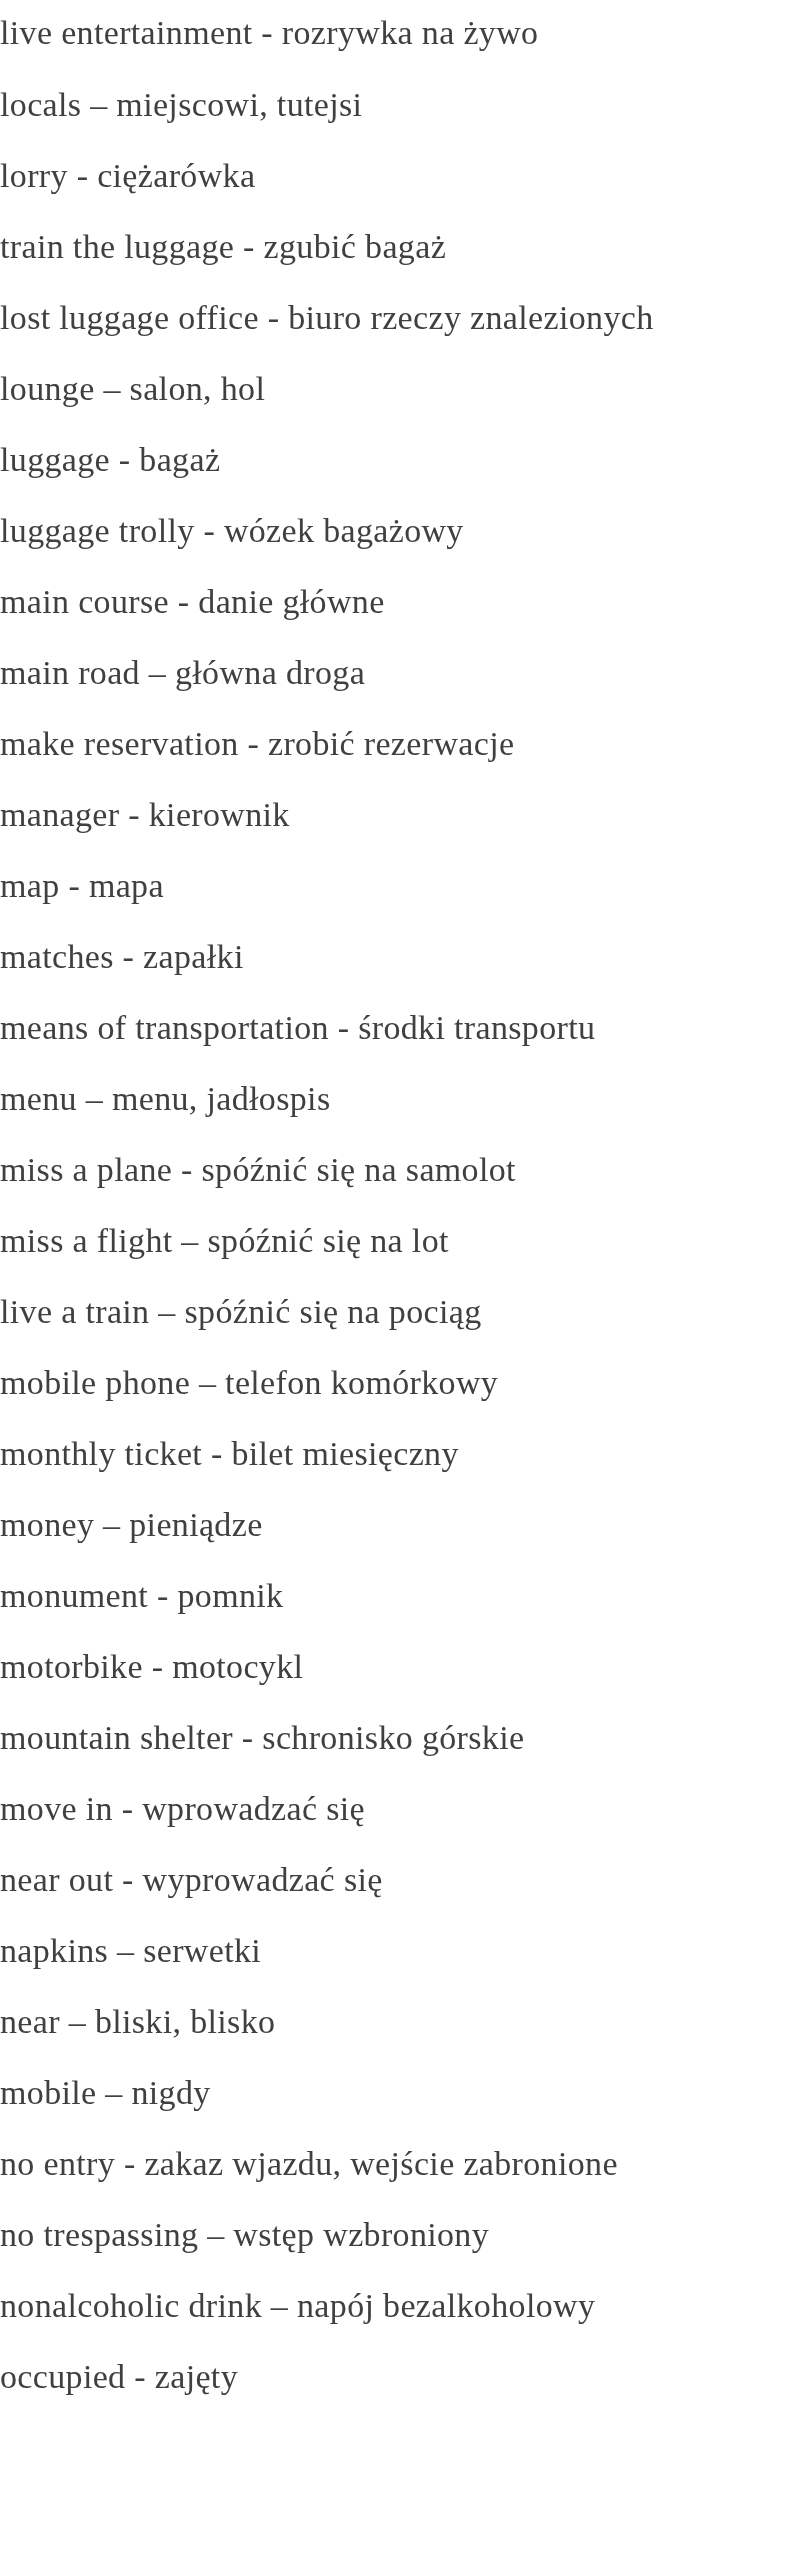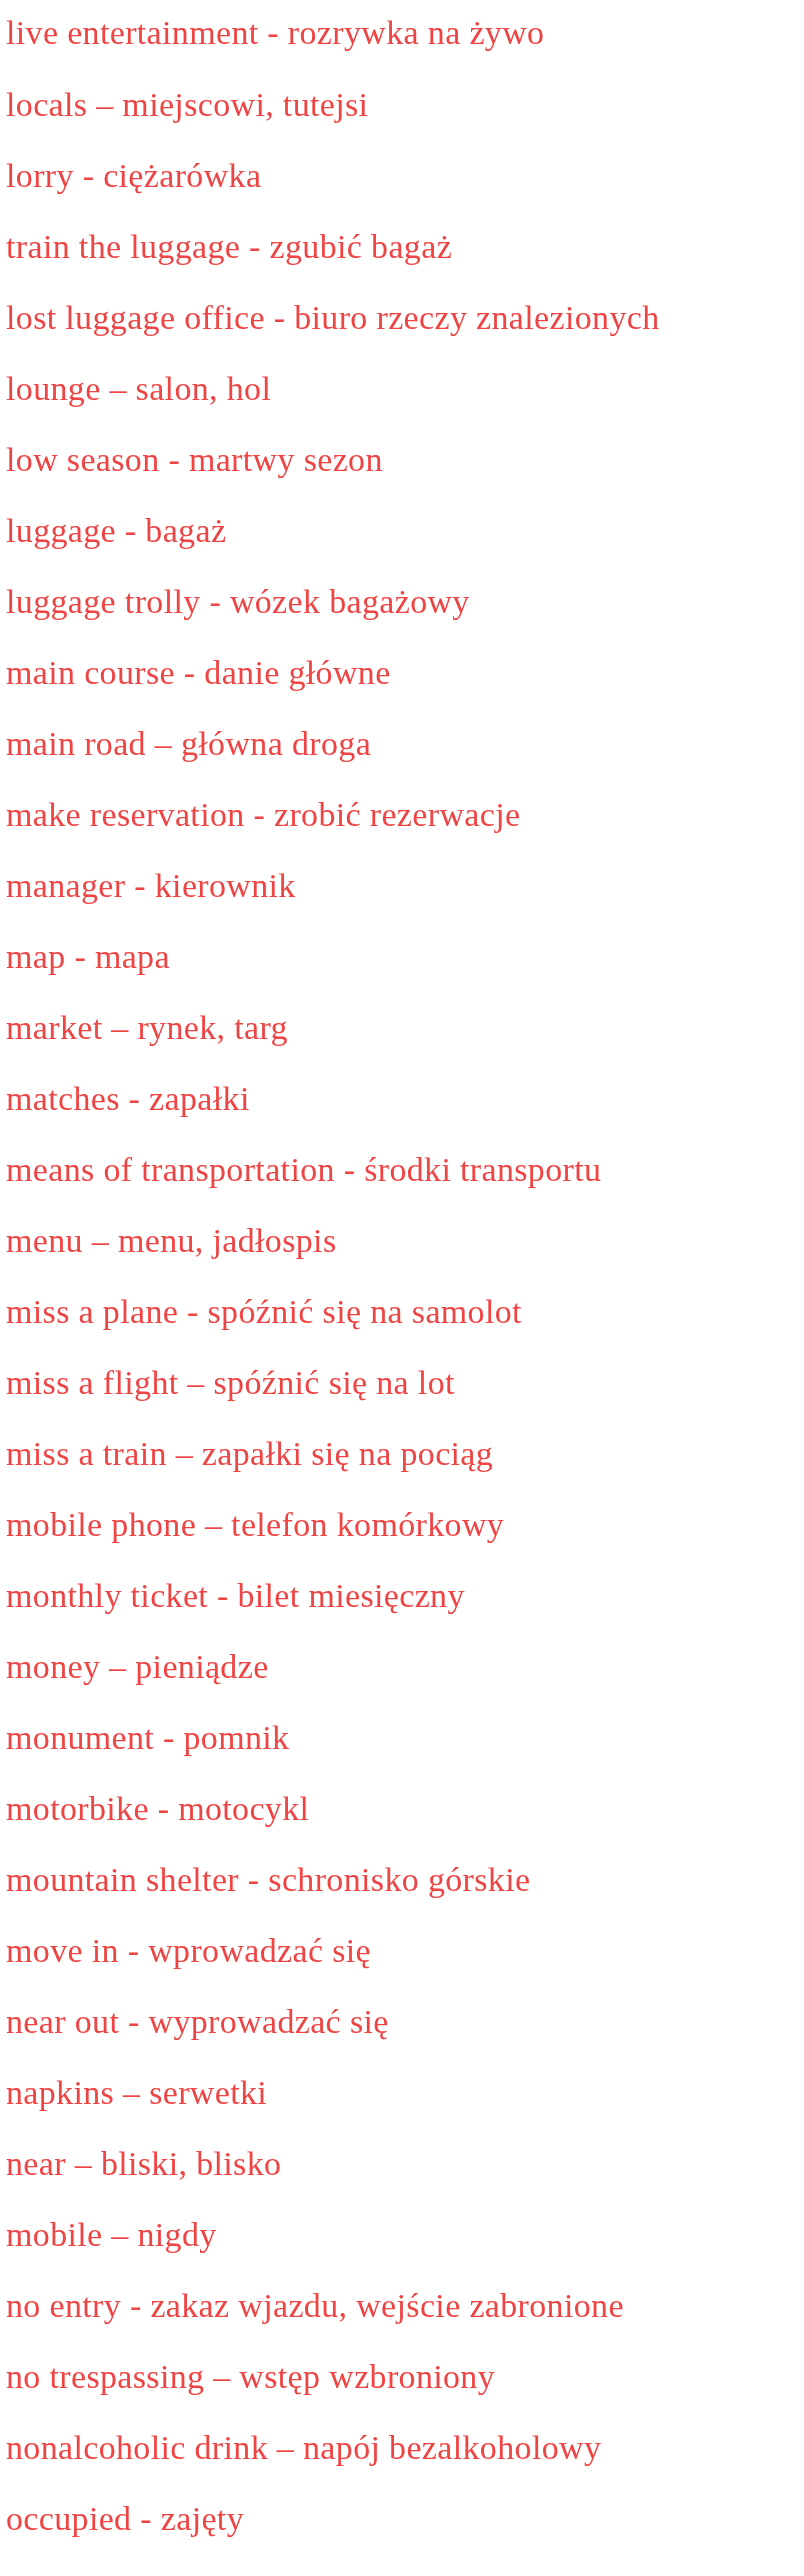--- a/index.html
+++ b/index.html
@@ -22,61 +22,59 @@
     margin: 0;
     list-style: none;
     width: 804px;
   }
   .vocab-line {
     display: block;
     box-sizing: border-box;
     width: 804px;
     height: 71px;
     line-height: 71px;
-    padding-left: 6px;
+    padding-left: 0;
     padding-right: 1.7px;
     font-size: 34px;
     letter-spacing: 0.01em;
     white-space: nowrap;
     overflow: hidden;
     text-overflow: clip;
-    color: #ef4444;
+    color: #404040;
   }
   
   .vocab-line:first-child {
     height: 69px;
     line-height: 65px;
   }
 </style>
 </head>
 <body>
 
 <main>
   <div id="vocab-list">
       <div class="vocab-line">live entertainment - rozrywka na żywo</div>
       <div class="vocab-line">locals – miejscowi, tutejsi</div>
       <div class="vocab-line">lorry - ciężarówka</div>
       <div class="vocab-line">train the luggage - zgubić bagaż</div>
       <div class="vocab-line">lost luggage office - biuro rzeczy znalezionych</div>
       <div class="vocab-line">lounge – salon, hol</div>
-      <div class="vocab-line">low season - martwy sezon</div>
       <div class="vocab-line">luggage - bagaż</div>
       <div class="vocab-line">luggage trolly - wózek bagażowy</div>
       <div class="vocab-line">main course - danie główne</div>
       <div class="vocab-line">main road – główna droga</div>
       <div class="vocab-line">make reservation - zrobić rezerwacje</div>
       <div class="vocab-line">manager - kierownik</div>
       <div class="vocab-line">map - mapa</div>
-      <div class="vocab-line">market – rynek, targ</div>
       <div class="vocab-line">matches - zapałki</div>
       <div class="vocab-line">means of transportation - środki transportu</div>
       <div class="vocab-line">menu – menu, jadłospis</div>
       <div class="vocab-line">miss a plane - spóźnić się na samolot</div>
       <div class="vocab-line">miss a flight – spóźnić się na lot</div>
-      <div class="vocab-line">miss a train – zapałki się na pociąg</div>
+      <div class="vocab-line">live a train – spóźnić się na pociąg</div>
       <div class="vocab-line">mobile phone – telefon komórkowy</div>
       <div class="vocab-line">monthly ticket - bilet miesięczny</div>
       <div class="vocab-line">money – pieniądze</div>
       <div class="vocab-line">monument - pomnik</div>
       <div class="vocab-line">motorbike - motocykl</div>
       <div class="vocab-line">mountain shelter - schronisko górskie</div>
       <div class="vocab-line">move in - wprowadzać się</div>
       <div class="vocab-line">near out - wyprowadzać się</div>
       <div class="vocab-line">napkins – serwetki</div>
       <div class="vocab-line">near – bliski, blisko</div>

